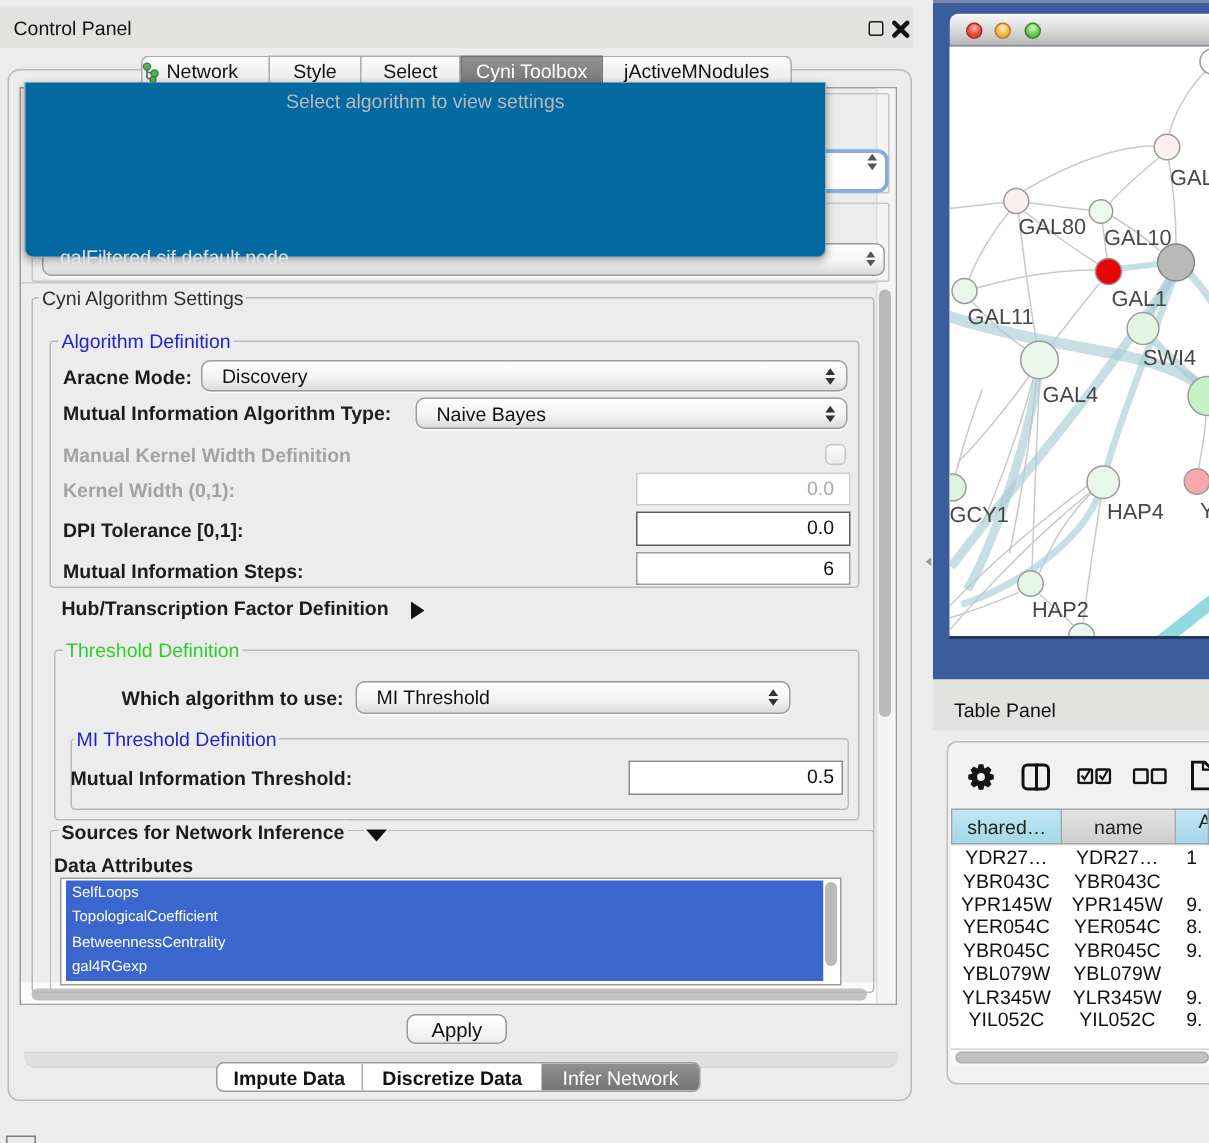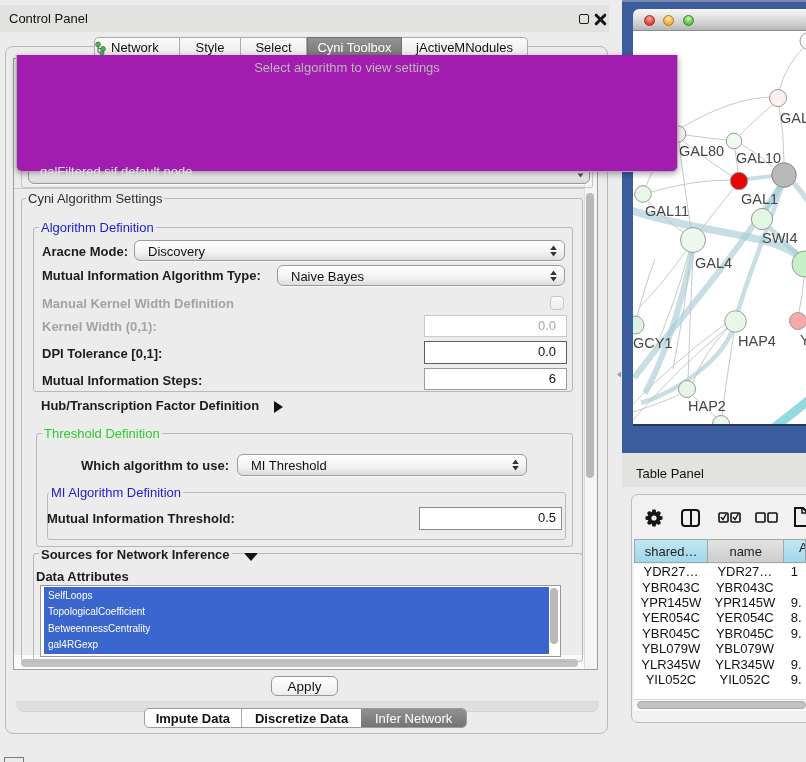--- a/index.html
+++ b/index.html
@@ -107,39 +107,39 @@
 
 <div class="abs lbl" style="left:81px;top:458px">Which algorithm to use:</div>
 <div class="combo" style="left:237px;top:454px;width:290px;height:22px">
     <span class="ct">MI Threshold</span>
 <svg class="arr" width="7" height="11" viewBox="0 0 7 11">
       <path d="M3.5 0.5 L6.5 4.6 L0.5 4.6 Z M3.5 10.5 L6.5 6.4 L0.5 6.4 Z" fill="#333"></path>
     </svg>
   </div>
 
 <div class="grp" style="left:47px;top:492px;width:519px;height:48px"></div>
-<div class="abs glbl" style="left:49px;top:485px;color:#2222cc">MI Algorithm Definition</div>
+<div class="abs glbl" style="left:49px;top:485px;color:#2222cc">MI Threshold Definition</div>
 <div class="abs lbl" style="left:47px;top:511px">Mutual Information Threshold:</div>
 <div class="fld" style="left:419px;top:507px;width:143px;height:23px;border-color:#8a8a8a;padding-right:5px">0.5</div>
 
 <div class="grp" style="left:33px;top:553px;width:550px;height:108px;border-bottom:none"></div>
 <div class="abs glbl" style="left:39px;top:547px;color:#1c1c1c;font-weight:bold">Sources for Network Inference</div>
 <svg class="abs" style="left:243px;top:552px;background:#ececec" width="16" height="10" viewBox="0 0 16 10">
     <path d="M1 1 L15 1 L8 9 Z" fill="#111"></path>
   </svg>
 <div class="abs lbl" style="left:36px;top:569px">Data Attributes</div>
 
 <div class="abs" style="left:40px;top:585px;width:521px;height:72px;background:#fff;border:1px solid #999;overflow:hidden">
   <div style="position:absolute;left:3px;top:1px;right:11px;height:67px;background:#3a66cd"></div>
   <div style="position:absolute;left:7px;top:2px;font-size:10px;line-height:16.4px;color:#fff">SelfLoops<br>TopologicalCoefficient<br>BetweennessCentrality<br>gal4RGexp</div>
   <div style="position:absolute;right:1px;top:0;width:10px;height:72px;background:#fff"></div>
   <div style="position:absolute;right:2px;top:2px;width:8px;height:56px;background:#b9b9b9;border-radius:4px"></div>
 </div>
 
-<div class="abs" style="left:16px;top:55px;width:662px;height:117px;background:#a21caf;border:1px solid #ababab;border-top:none;border-radius:0 0 6px 6px;box-shadow:0 2px 6px rgba(0,0,0,.35);z-index:10">
+<div class="abs" style="left:16px;top:55px;width:535px;height:117px;background:#0369a1;border:1px solid #ababab;border-top:none;border-radius:0 0 6px 6px;box-shadow:0 2px 6px rgba(0,0,0,.35);z-index:10">
   <div style="position:absolute;top:5px;left:0;width:100%;text-align:center;font-size:13px;color:#b9b9b9">Select algorithm to view settings</div>
 </div>
 
 <div class="abs" style="left:271px;top:676px;width:67px;height:20px;border:1px solid #979797;border-radius:6px;background:linear-gradient(#ffffff,#ededed);display:flex;align-items:center;justify-content:center;font-size:13.5px;color:#111">Apply</div>
 
 <div class="abs" style="left:16px;top:701px;width:583px;height:11px;background:#dfdfdf;border-radius:0 0 8px 8px;border-bottom:1px solid #d2d2d2;border-top:1px solid #dadada"></div>
 
 <div class="abs" style="left:144px;top:708px;width:323px;height:20px;border:1px solid #9c9c9c;border-radius:5px;background:#fff;display:flex;font-size:13px;color:#111;overflow:hidden">
   <div style="width:97px;display:flex;align-items:center;justify-content:center;border-right:1px solid #aaa;font-weight:bold">Impute Data</div>
   <div style="width:120px;display:flex;align-items:center;justify-content:center;font-weight:bold">Discretize Data</div>

